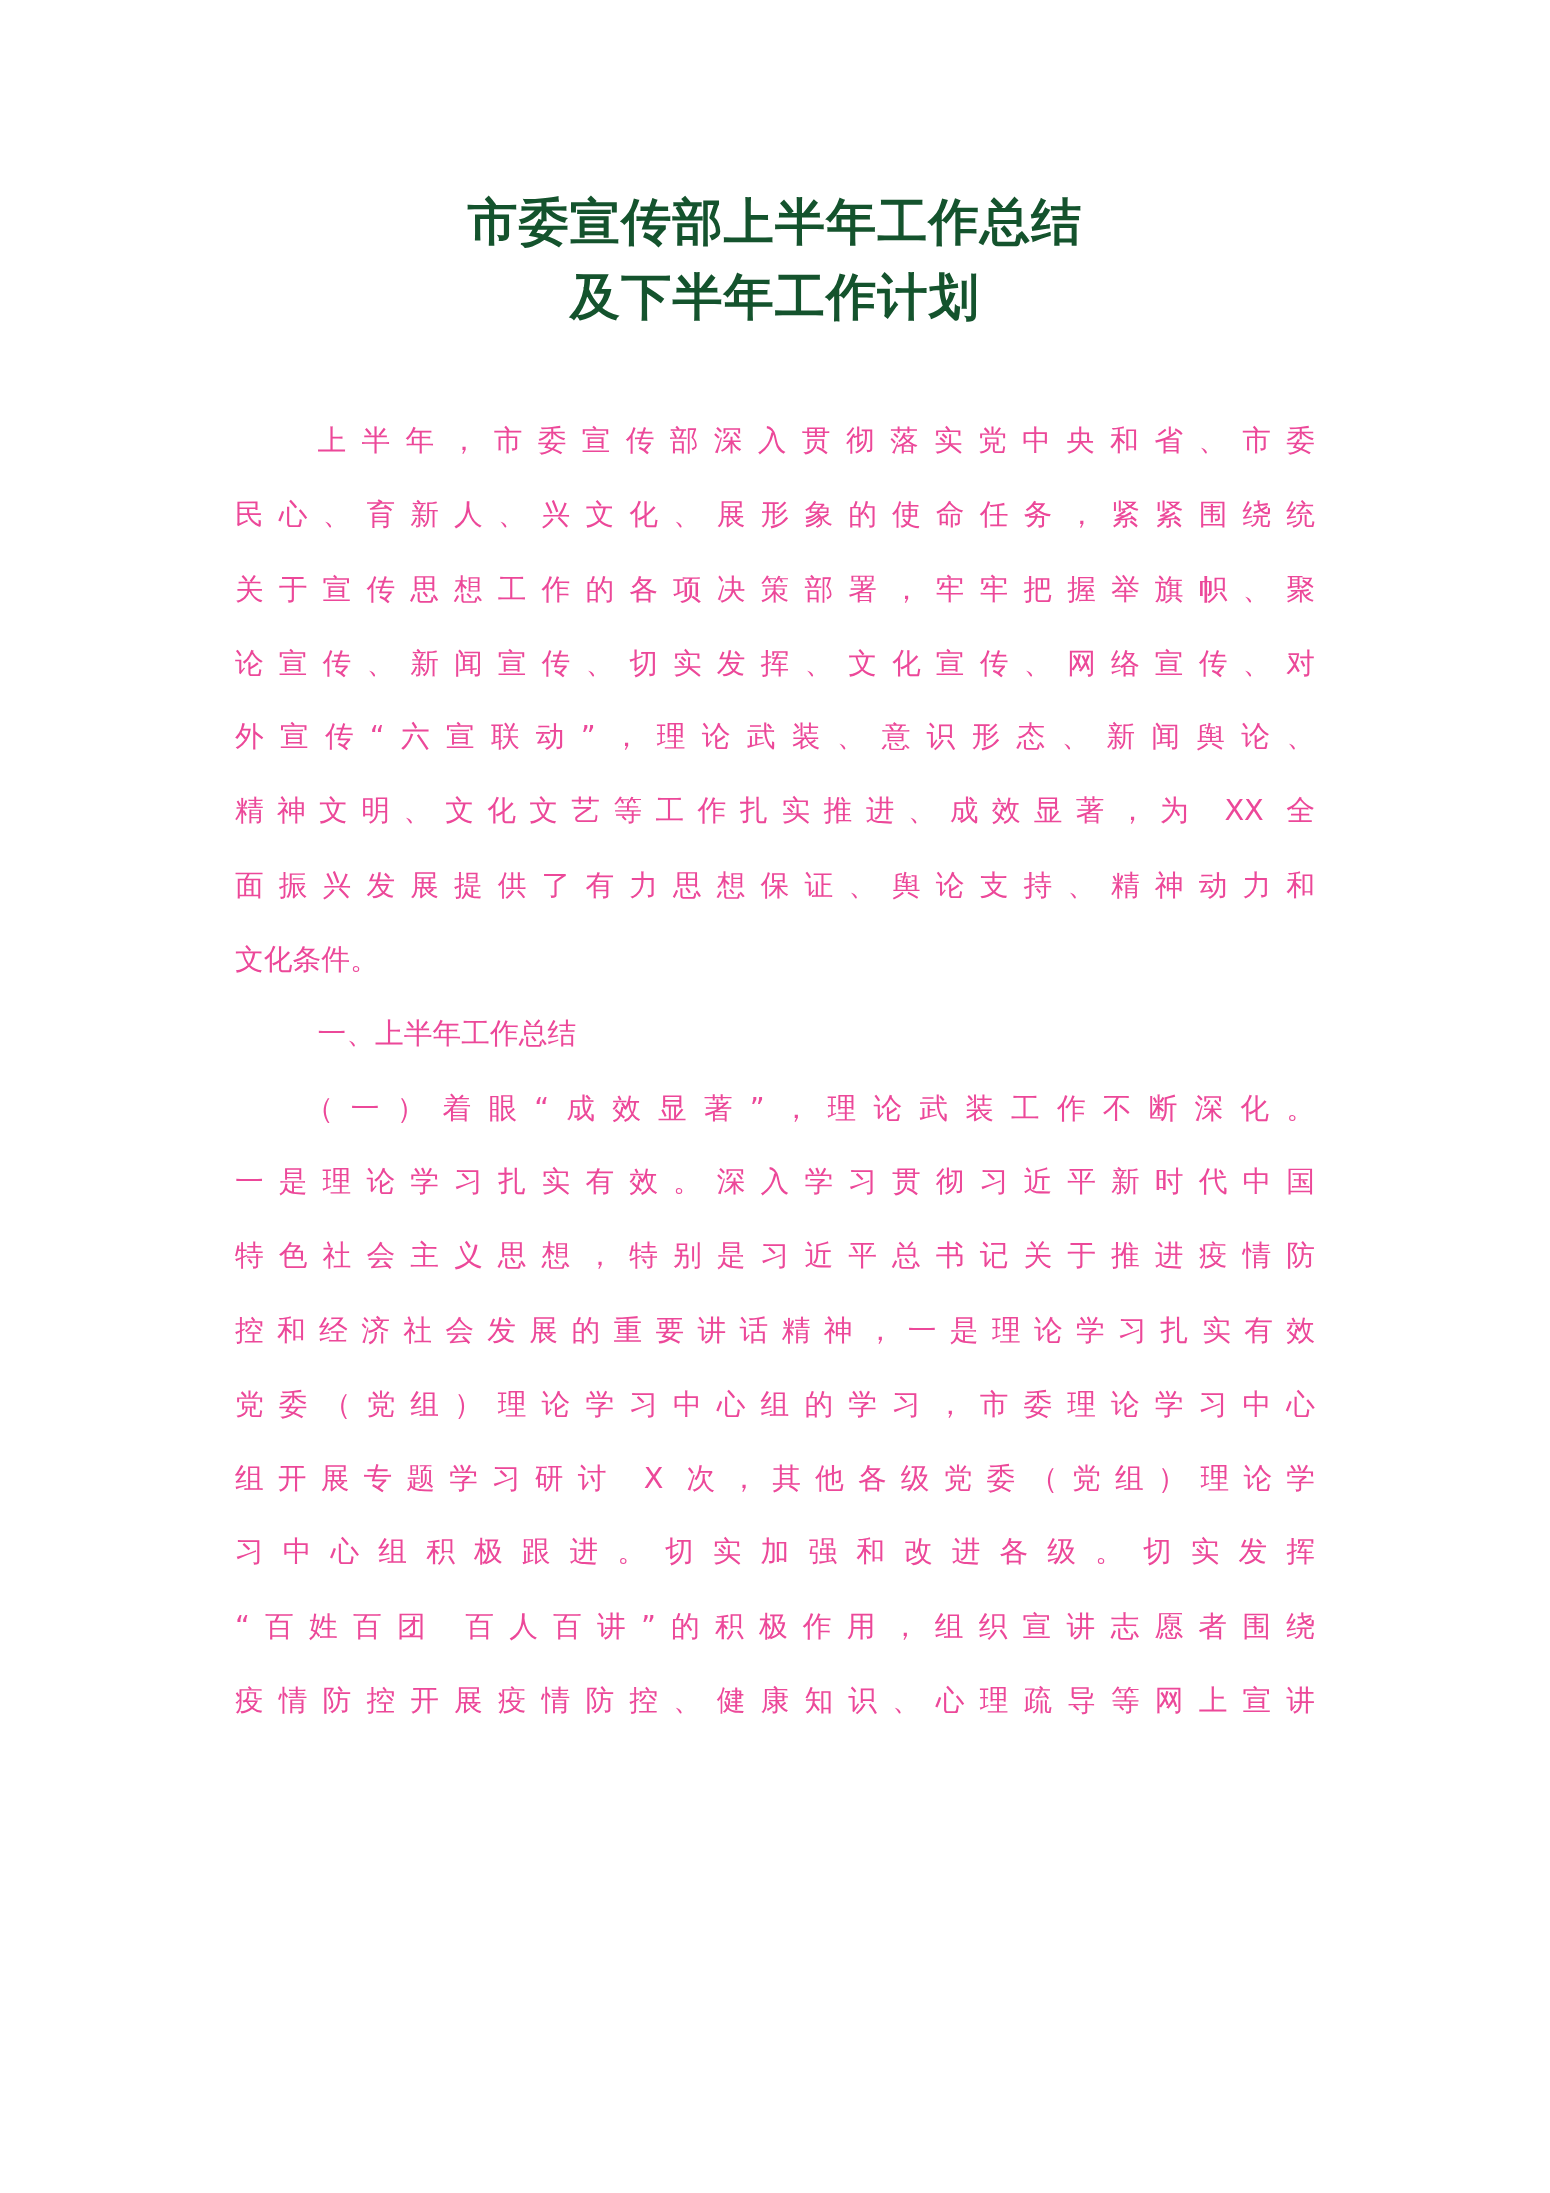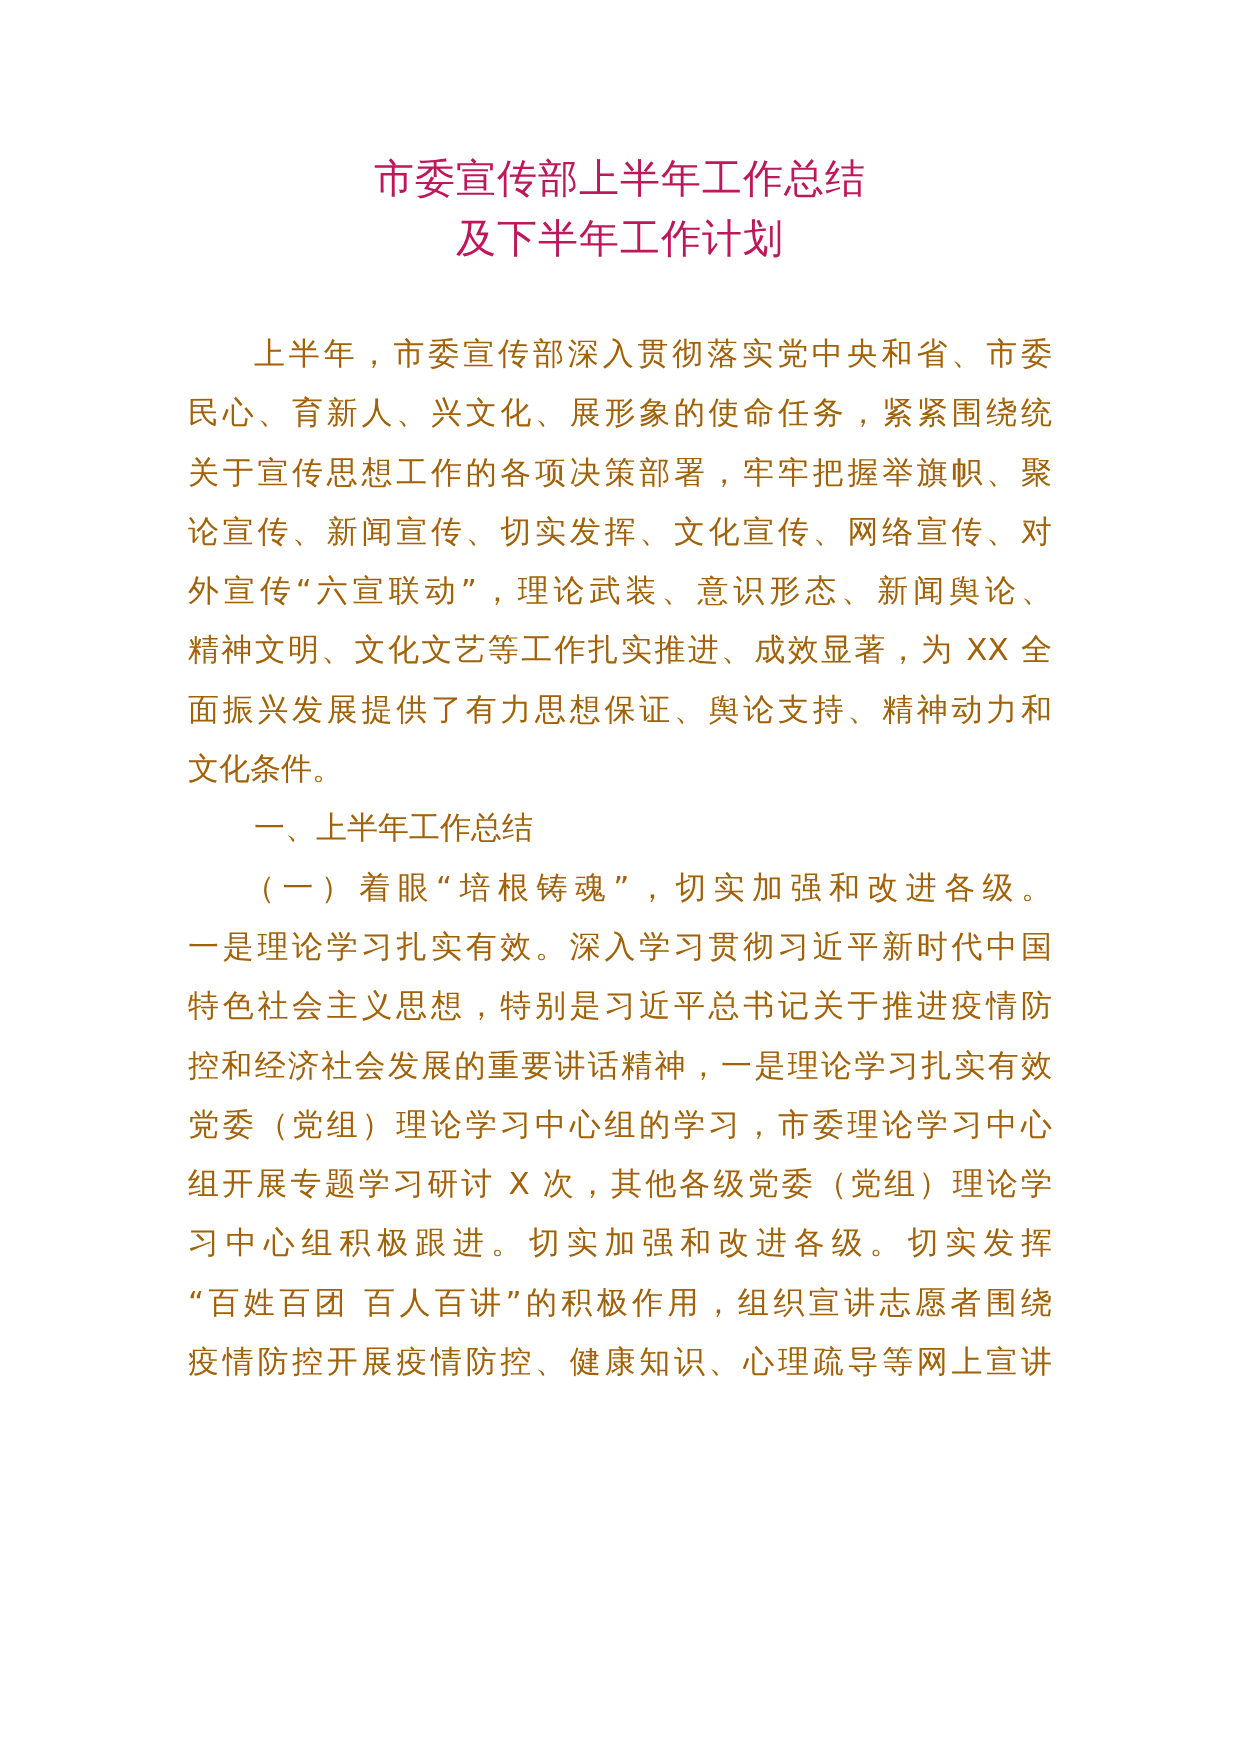--- a/index.html
+++ b/index.html
@@ -25,38 +25,38 @@
     }
     .title-block {
       position: absolute;
       top: 148px;
       left: 0;
       width: 1240px;
       text-align: center;
     }
     .title-line {
       font-size: 40px;
-      font-weight: normal;
+      font-weight: bold;
       line-height: 60px;
       letter-spacing: 1px;
-      color: #be185d;
+      color: #14532d;
       white-space: nowrap;
     }
     .body-block {
       position: absolute;
       top: 324px;
       left: 188px;
       width: 864px;
     }
     .line {
-      font-size: 31px;
+      font-size: 23px;
       line-height: 59.3px;
       height: 59.3px;
       white-space: nowrap;
-      color: #a16207;
+      color: #ec4899;
       text-align: justify;
       text-align-last: justify;
     }
     .line.last {
       text-align-last: left;
     }
     .line.indent {
       padding-left: 66px;
     }
     .line.indent-half {
@@ -80,21 +80,21 @@
       <div class="line">关于宣传思想工作的各项决策部署，牢牢把握举旗帜、聚</div>
       <div class="line">论宣传、新闻宣传、切实发挥、文化宣传、网络宣传、对</div>
       <div class="line">外宣传“六宣联动”，理论武装、意识形态、新闻舆论、</div>
       <div class="line">精神文明、文化文艺等工作扎实推进、成效显著，为 XX 全</div>
       <div class="line">面振兴发展提供了有力思想保证、舆论支持、精神动力和</div>
       <div class="line last">文化条件。</div>
     </div>
 
     <div class="line last indent">一、上半年工作总结</div>
 
-    <div class="line indent-half">（一）着眼“培根铸魂”，切实加强和改进各级。</div>
+    <div class="line indent-half">（一）着眼“成效显著”，理论武装工作不断深化。</div>
 
     <div>
       <div class="line">一是理论学习扎实有效。深入学习贯彻习近平新时代中国</div>
       <div class="line">特色社会主义思想，特别是习近平总书记关于推进疫情防</div>
       <div class="line">控和经济社会发展的重要讲话精神，一是理论学习扎实有效</div>
       <div class="line">党委（党组）理论学习中心组的学习，市委理论学习中心</div>
       <div class="line">组开展专题学习研讨 X 次，其他各级党委（党组）理论学</div>
       <div class="line">习中心组积极跟进。切实加强和改进各级。切实发挥</div>
       <div class="line">“百姓百团 百人百讲”的积极作用，组织宣讲志愿者围绕</div>
       <div class="line">疫情防控开展疫情防控、健康知识、心理疏导等网上宣讲</div>

